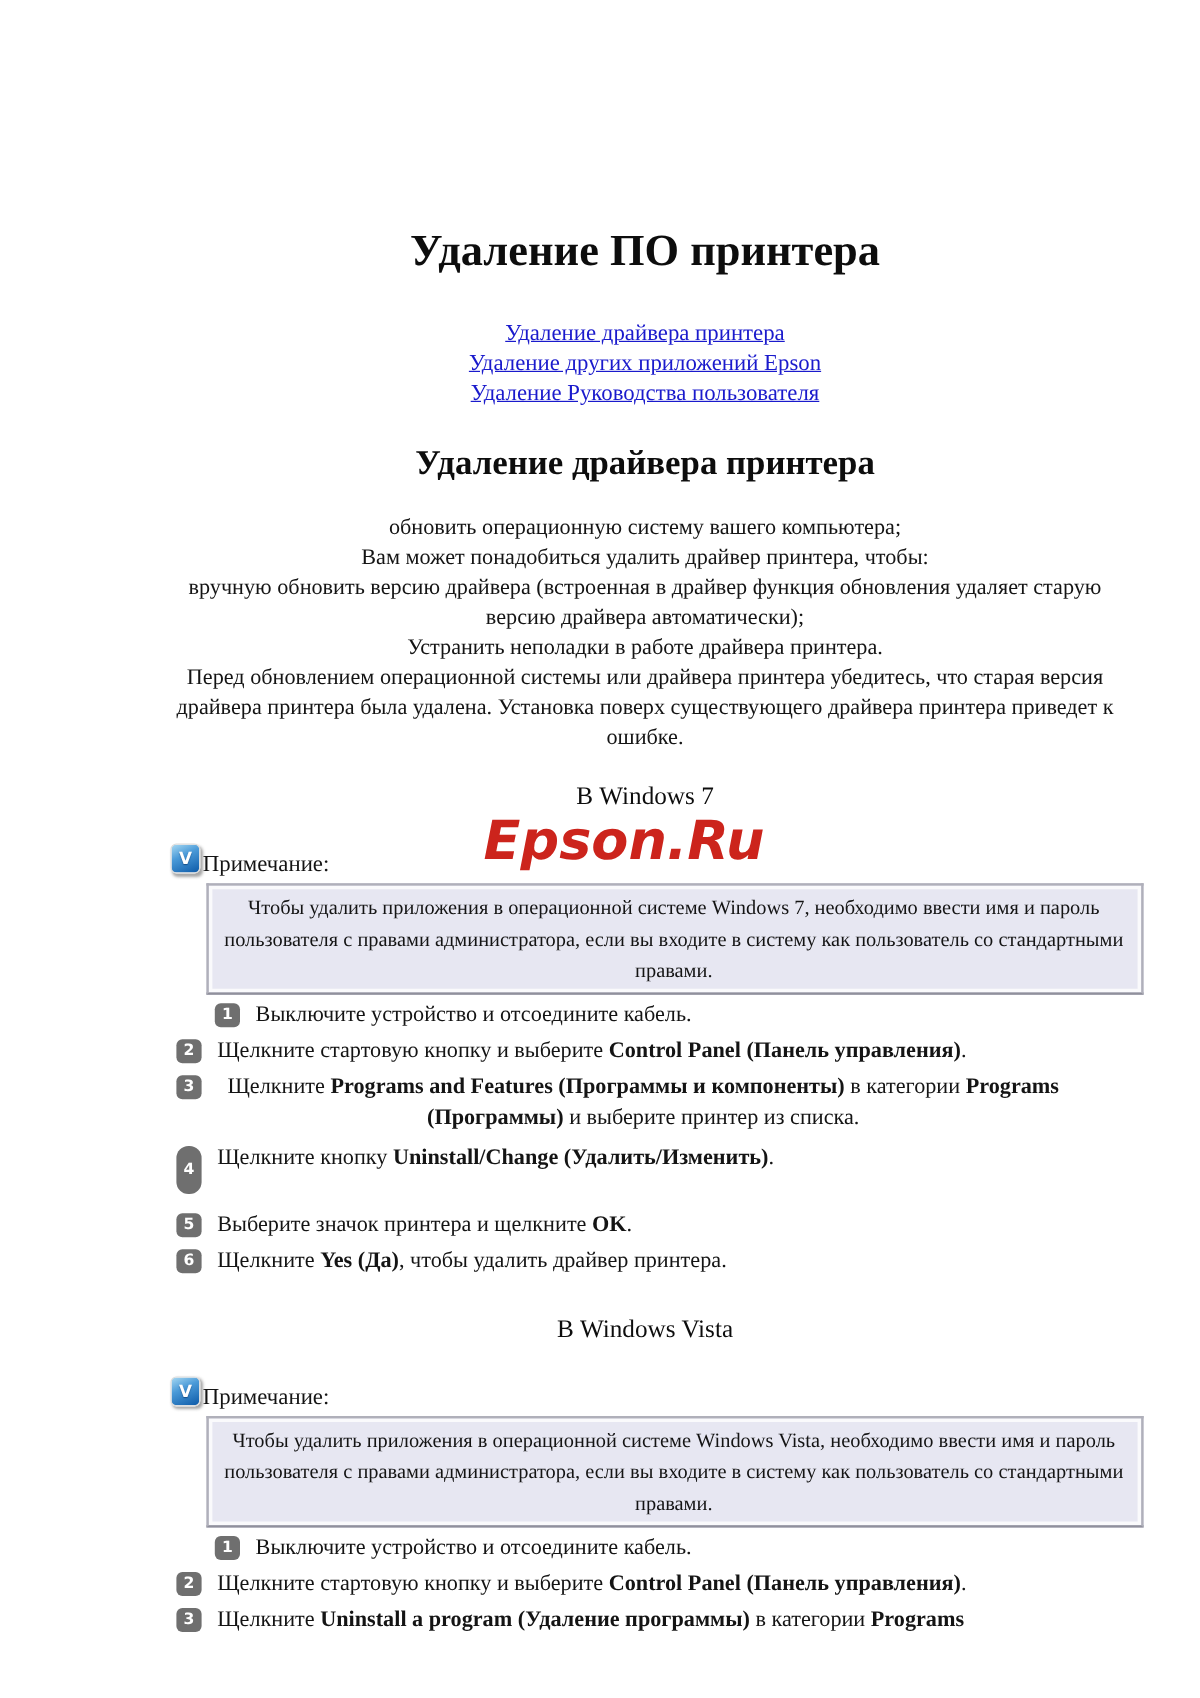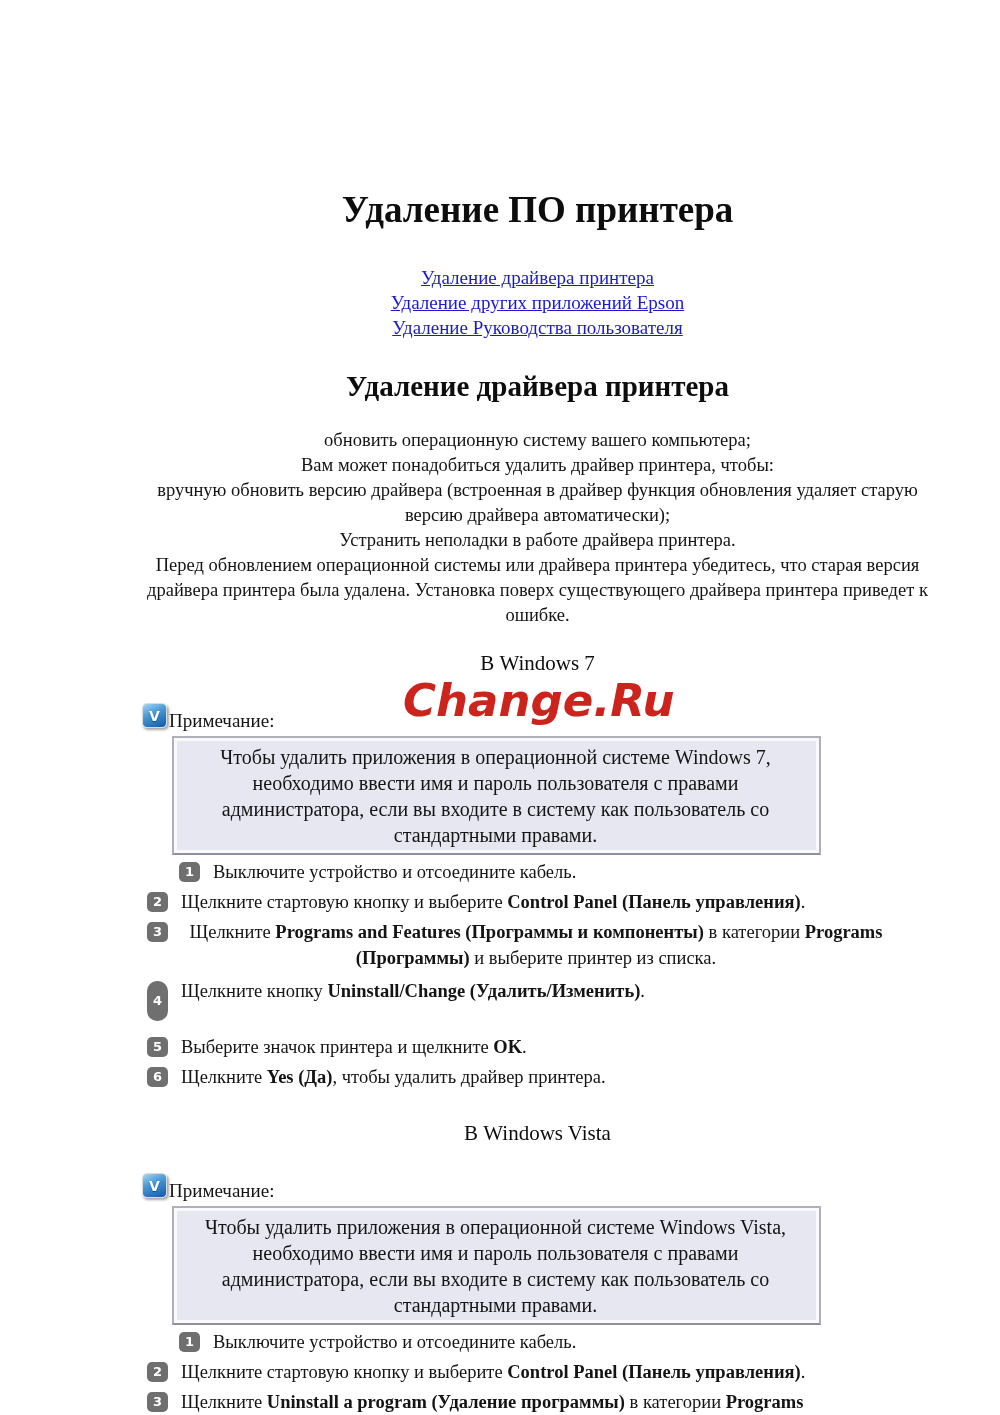--- a/index.html
+++ b/index.html
@@ -73,28 +73,28 @@
     font-weight: bold;
     font-size: 14px;
     display: flex; align-items: center; justify-content: center;
     flex: none;
     text-shadow: 0 1px 1px rgba(0,40,90,0.6);
   }
   .note-label { font-size: 19px; line-height: 23px; margin: 6px 0 0 2px; }
 
   .note-box {
     box-sizing: border-box;
-    width: 649px;
+    width: 781px;
     margin: 3px 0 0 27px;
     background: #e7e7f2;
     border: 2px solid #b0b0ba;
     border-bottom-color: #90909c;
     box-shadow: inset 0 0 0 3px #fafafc;
     padding: 6px 12px 5px 10px;
-    font-size: 20px;
+    font-size: 17px;
     line-height: 26px;
   }
 
   .steps { margin-top: 2px; }
   .step {
     display: flex;
     margin: 4px 0 0 2px;
     font-size: 18.5px;
     line-height: 26px;
   }
@@ -126,21 +126,21 @@
     font-size: 45px;
     color: #cc241c;
     pointer-events: none;
   }
 </style>
 </head>
 <body>
 
 <div class="page">
 
-  <div class="watermark">Change.Ru</div>
+  <div class="watermark">Epson.Ru</div>
 
   <div class="content">
 
     <h1 class="doc-title">Удаление ПО принтера</h1>
 
     <div class="links">
       <div class="link-line"><a>Удаление драйвера принтера</a></div>
       <div class="link-line"><a>Удаление других приложений Epson</a></div>
       <div class="link-line"><a>Удаление Руководства пользователя</a></div>
     </div>

